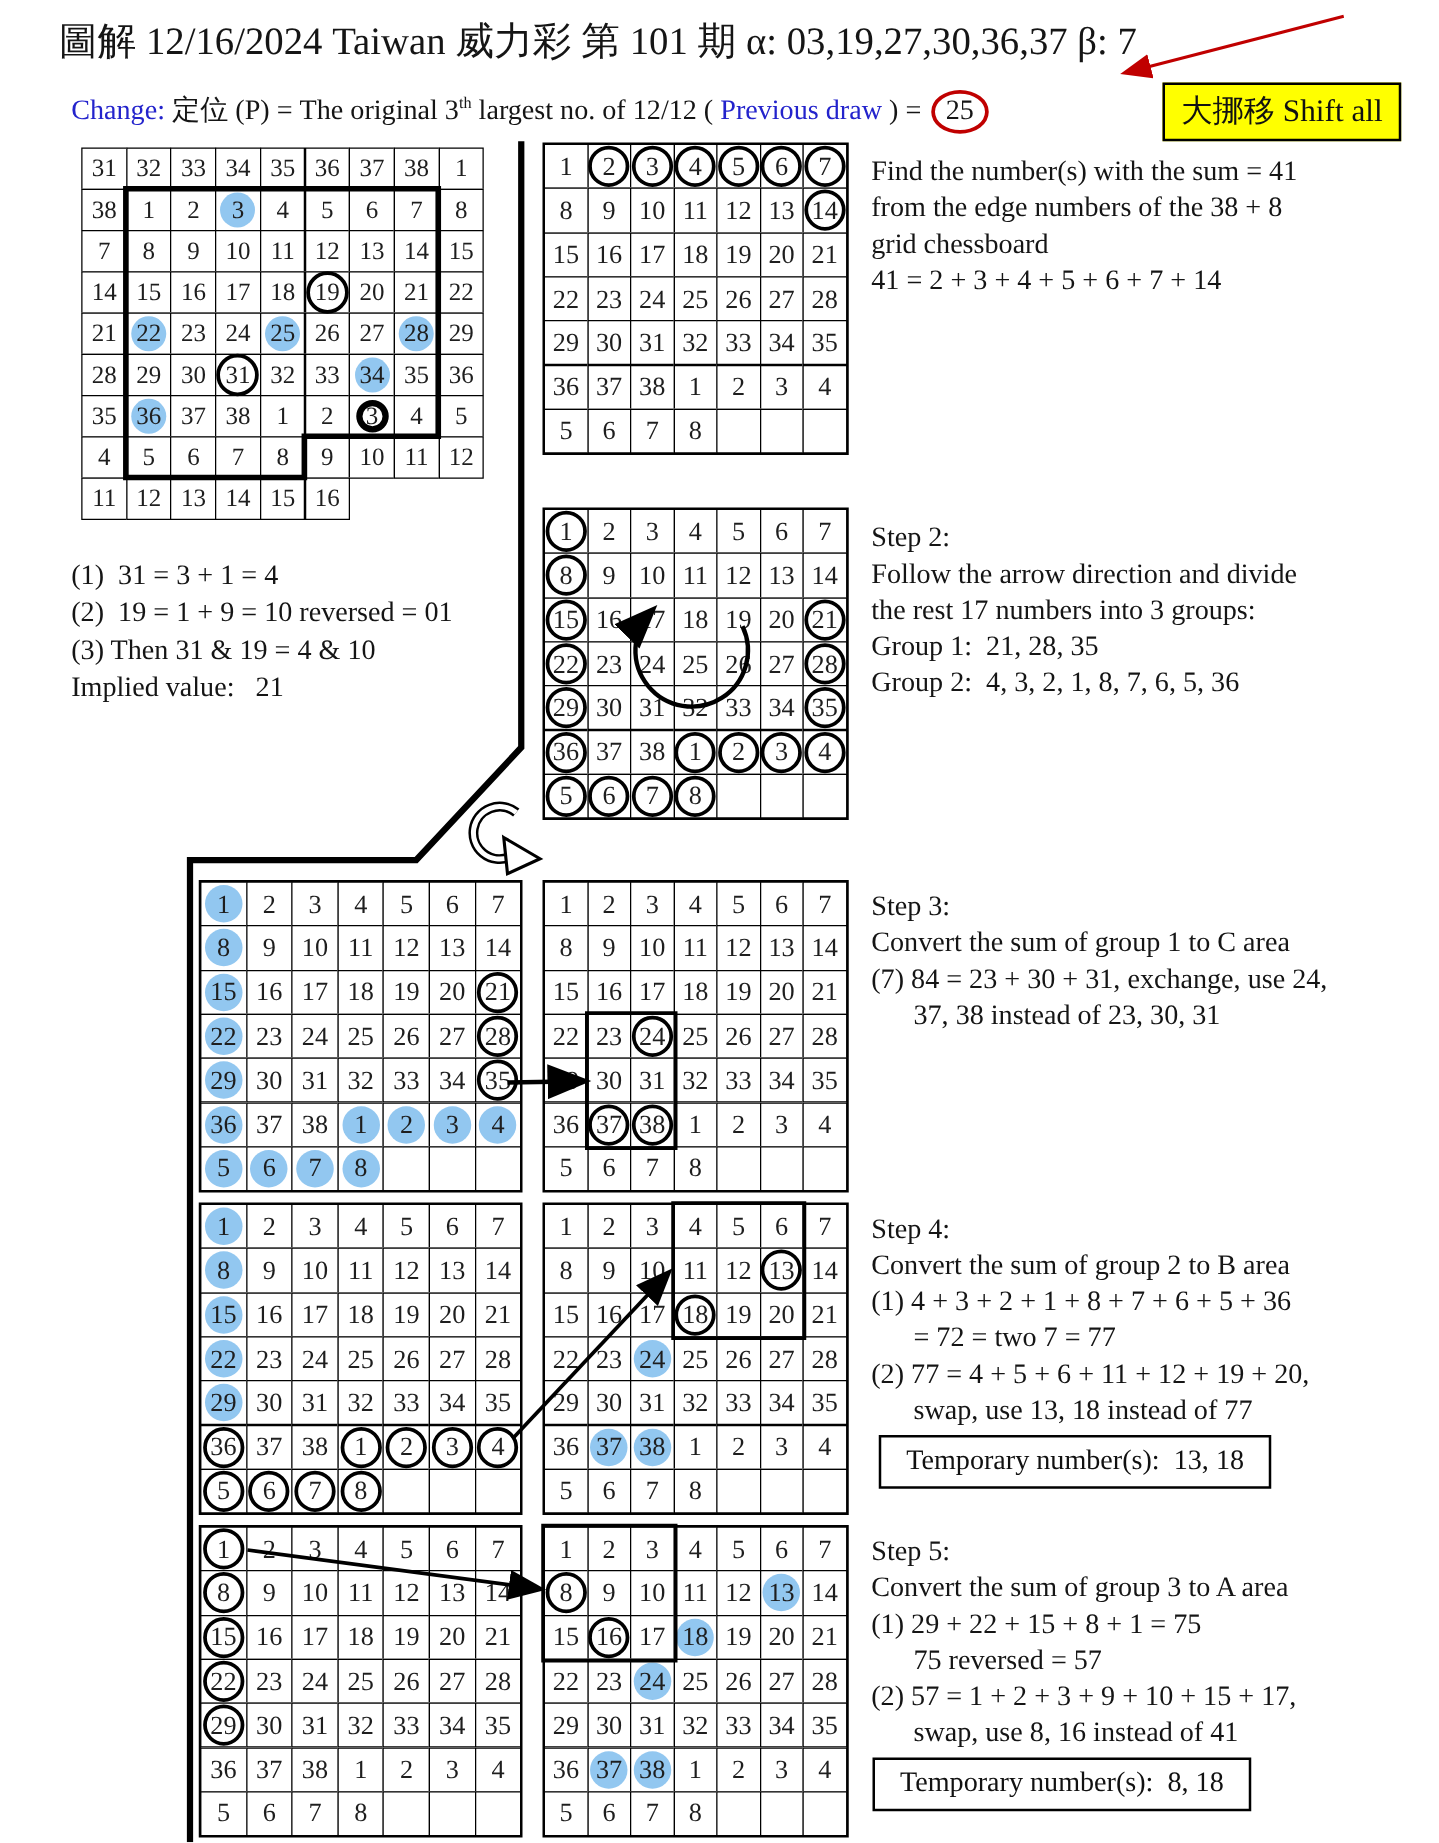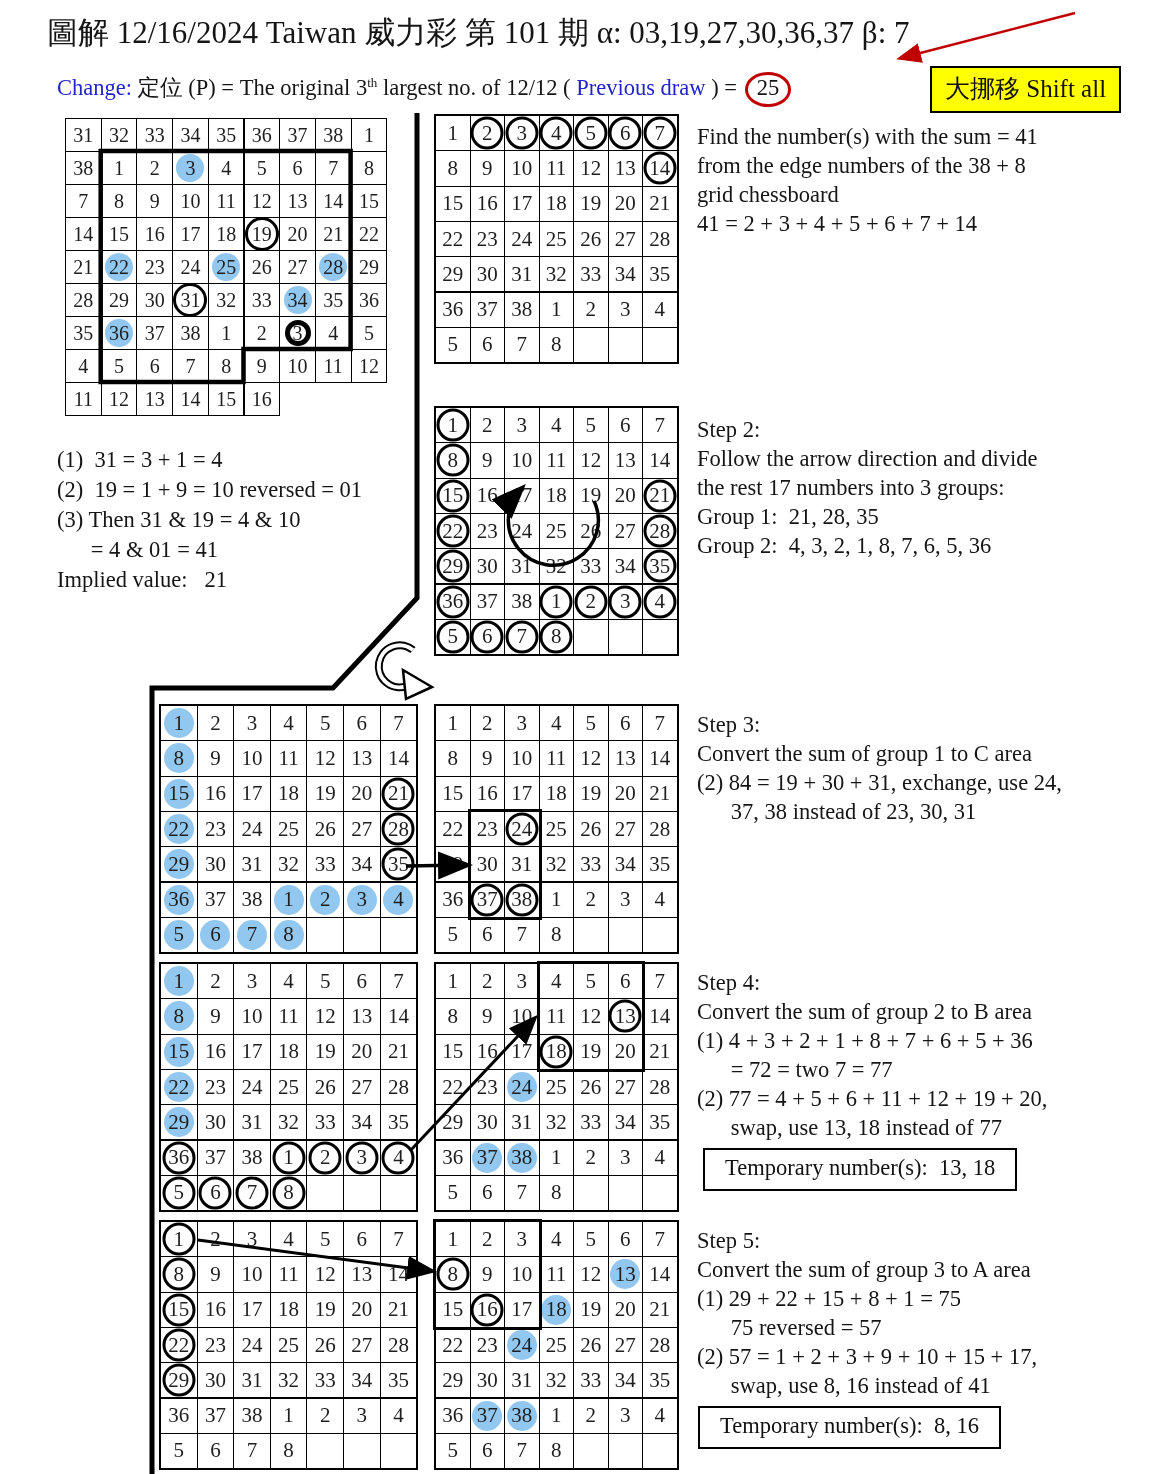--- a/index.html
+++ b/index.html
@@ -1587,28 +1587,28 @@
         <span class="num"></span>
       </div>
       <div class="cell" style="left: 207px; top: 211.8px; width: 35.5px; height: 36.3px;">
         <span class="num"></span>
       </div>
       <div class="frame" style="left: -1px; top: -1px; width: 244.5px; height: 250.1px;"></div>
       <div class="thickrect" style="left: -2px; top: -2px; width: 108.5px; height: 110.9px;"></div>
     </div>
 
   <div class="t" id="note-tr"><div>Find the number(s) with the sum = 41</div><div>from the edge numbers of the 38 + 8</div><div>grid chessboard</div><div>41 = 2 + 3 + 4 + 5 + 6 + 7 + 14</div></div>
-  <div class="t" id="note-p"><div>(1)  31 = 3 + 1 = 4</div><div>(2)  19 = 1 + 9 = 10 reversed = 01</div><div>(3) Then 31 &amp; 19 = 4 &amp; 10</div><div>      = 4 &amp; 01 = 41</div><div>Implied value:   21</div></div>
+  <div class="t" id="note-p"><div>(1)  31 = 3 + 1 = 4</div><div>(2)  19 = 1 + 9 = 10 reversed = 01</div><div>(3) Then 31 &amp; 19 = 4 &amp; 10</div><div>Implied value:   21</div></div>
   <div class="t" id="t-step2"><div>Step 2:</div><div>Follow the arrow direction and divide</div><div>the rest 17 numbers into 3 groups:</div><div>Group 1:  21, 28, 35</div><div>Group 2:  4, 3, 2, 1, 8, 7, 6, 5, 36</div></div>
-  <div class="t" id="t-step3"><div>Step 3:</div><div>Convert the sum of group 1 to C area</div><div>(2) 84 = 19 + 30 + 31, exchange, use 24,</div><div>      37, 38 instead of 23, 30, 31</div></div>
+  <div class="t" id="t-step3"><div>Step 3:</div><div>Convert the sum of group 1 to C area</div><div>(7) 84 = 23 + 30 + 31, exchange, use 24,</div><div>      37, 38 instead of 23, 30, 31</div></div>
   <div class="t" id="t-step4"><div>Step 4:</div><div>Convert the sum of group 2 to B area</div><div>(1) 4 + 3 + 2 + 1 + 8 + 7 + 6 + 5 + 36</div><div>      = 72 = two 7 = 77</div><div>(2) 77 = 4 + 5 + 6 + 11 + 12 + 19 + 20,</div><div>      swap, use 13, 18 instead of 77</div></div>
   <div class="t" id="t-step5"><div>Step 5:</div><div>Convert the sum of group 3 to A area</div><div>(1) 29 + 22 + 15 + 8 + 1 = 75</div><div>      75 reversed = 57</div><div>(2) 57 = 1 + 2 + 3 + 9 + 10 + 15 + 17,</div><div>      swap, use 8, 16 instead of 41</div></div>
 
   <div class="tempbox" id="temp4">Temporary number(s):  13, 18</div>
-  <div class="tempbox" id="temp5">Temporary number(s):  8, 16</div>
+  <div class="tempbox" id="temp5">Temporary number(s):  8, 18</div>
 
   <svg id="overlay" width="1151" height="1474" viewBox="0 0 1151 1474">
     <defs>
       <marker id="mblk" markerWidth="12" markerHeight="10" refX="8" refY="4" orient="auto">
         <path d="M0,0 L10,4 L0,8 Z" fill="#000"></path>
       </marker>
       <marker id="mred" markerWidth="12" markerHeight="10" refX="8" refY="4" orient="auto">
         <path d="M0,0 L10,4 L0,8 Z" fill="#c00000"></path>
       </marker>
     </defs>

